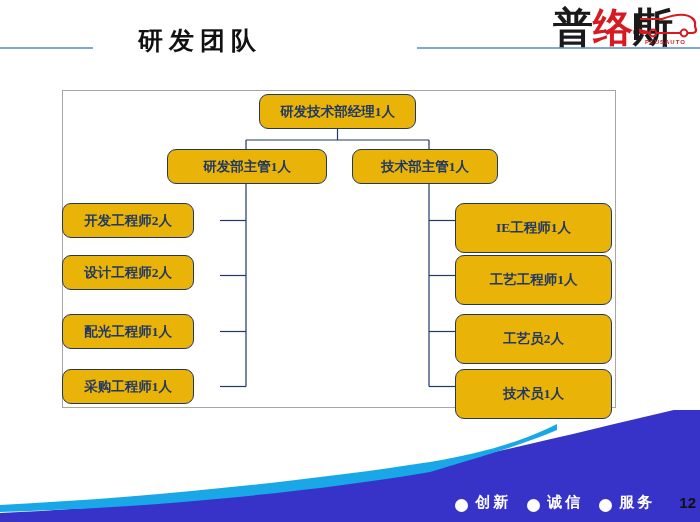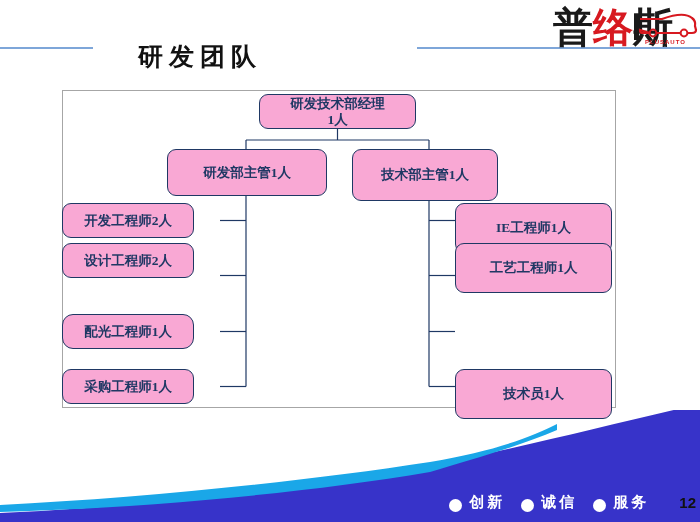--- a/index.html
+++ b/index.html
@@ -5,63 +5,63 @@
   html,body{margin:0;padding:0;background:#ffffff;}
   .slide{
     position:relative;width:700px;height:522px;overflow:hidden;
     background:#ffffff;font-family:"Liberation Sans",sans-serif;
   }
   
   .header-line{position:absolute;height:2px;background:#7ea6d9;top:47px;}
   .header-line.left{left:0;width:93px;}
   .header-line.right{left:417px;width:283px;}
   .page-title{
-    position:absolute;left:138px;top:40px;font-size:25px;font-weight:bold;
+    position:absolute;left:138px;top:24px;font-size:25px;font-weight:bold;
     color:#111111;letter-spacing:6px;font-family:Liberation Mono, monospace;
   }
   
   .logo{position:absolute;left:548px;top:6px;width:150px;height:44px;}
   .logo-chars{position:absolute;left:5px;top:2px;font-size:40px;font-weight:bold;
     letter-spacing:0px;font-family:"Liberation Sans",sans-serif;line-height:38px;}
   .logo-chars .c1,.logo-chars .c3{color:#1a1a1a;}
   .logo-chars .c2{color:#d71920;}
   .logo-car{position:absolute;left:84px;top:0px;}
   .logo-sub{position:absolute;left:97px;top:33px;font-size:6px;color:#d71920;
     font-weight:bold;letter-spacing:1px;}
   
   .chart-frame{
     position:absolute;left:62px;top:90px;width:552px;height:316px;
     border:1px solid #a6a6a6;background:transparent;
   }
   .connectors{position:absolute;left:0;top:0;width:700px;height:522px;pointer-events:none;}
   .node{
-    position:absolute;background:#f9a8d4;border:1.6px solid #1f3864;border-radius:9px;
-    display:flex;flex-direction:column;align-items:center;justify-content:center;
+    position:absolute;background:#eab308;border:1.6px solid #1f3864;border-radius:9px;
+    display:flex;align-items:center;justify-content:center;
     color:#1f3864;font-weight:bold;font-size:13.5px;line-height:16px;
     font-family:"Liberation Serif",serif;box-sizing:border-box;text-align:center;
   }
   .node.root  {left:259px;top:94px; width:157px;height:35px;}
-  .node.supL  {left:167px;top:149px;width:160px;height:47px;}
-  .node.supR  {left:352px;top:149px;width:146px;height:52px;}
+  .node.supL  {left:167px;top:149px;width:160px;height:35px;}
+  .node.supR  {left:352px;top:149px;width:146px;height:35px;}
   .node.colL  {left:62px; width:132px;height:35px;}
   .node.colR  {left:455px;width:157px;height:50px;}
-  .row0{top:203px;} .row1{top:243px;} .row2{top:314px;border-radius:11px;} .row3{top:369px;border-radius:9px;}
+  .row0{top:203px;} .row1{top:255px;} .row2{top:314px;} .row3{top:369px;border-radius:9px;}
   
   .footer-wave{position:absolute;left:0;top:410px;width:700px;height:112px;}
   .footer-text{
     position:absolute;right:4px;bottom:10px;display:flex;align-items:center;
     color:#ffffff;font-weight:bold;font-size:15px;font-family:"Liberation Sans",sans-serif;
   }
   .footer-item{display:flex;align-items:flex-end;margin-right:16px;}
   .footer-item .dot{
     width:13px;height:13px;border-radius:50%;background:#ffffff;
     display:inline-block;margin-right:7px;flex:0 0 auto;
   }
   .footer-item .lbl{letter-spacing:3px;}
-  .page-number{color:#111111;font-weight:bold;font-size:15px;margin-left:14px;}
+  .page-number{color:#111111;font-weight:bold;font-size:15px;margin-left:8px;}
 </style>
 </head>
 <body>
 
 <div class="slide">
 
   <div class="header-line left"></div>
   <div class="header-line right"></div>
   <div class="page-title">研发团队</div>
 
@@ -122,20 +122,23 @@
   <div class="node colL row3">
     <span>采购工程师1人</span>
   </div>
 
   <div class="node colR row0">
     <span>IE工程师1人</span>
   </div>
   <div class="node colR row1">
     <span>工艺工程师1人</span>
   </div>
+  <div class="node colR row2">
+    <span>工艺员2人</span>
+  </div>
   <div class="node colR row3">
     <span>技术员1人</span>
   </div>
 
   <svg class="footer-wave" width="700" height="112" viewBox="0 0 700 112">
     <path d="M0,103 C120,98 300,80 430,55 C530,36 615,13 700,-6 L700,112 L0,112 Z" fill="#3733c9"></path>
     <path d="M0,95 C140,88 300,72 430,52 C490,42 530,28 557,14
              L557,20 C520,36 470,50 430,62 C300,84 140,98 0,102 Z" fill="#1aa7e8"></path>
   </svg>
 

